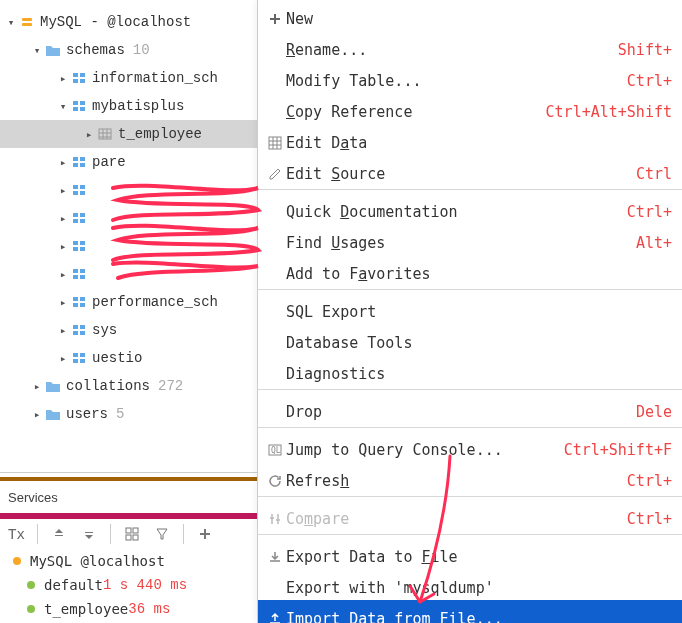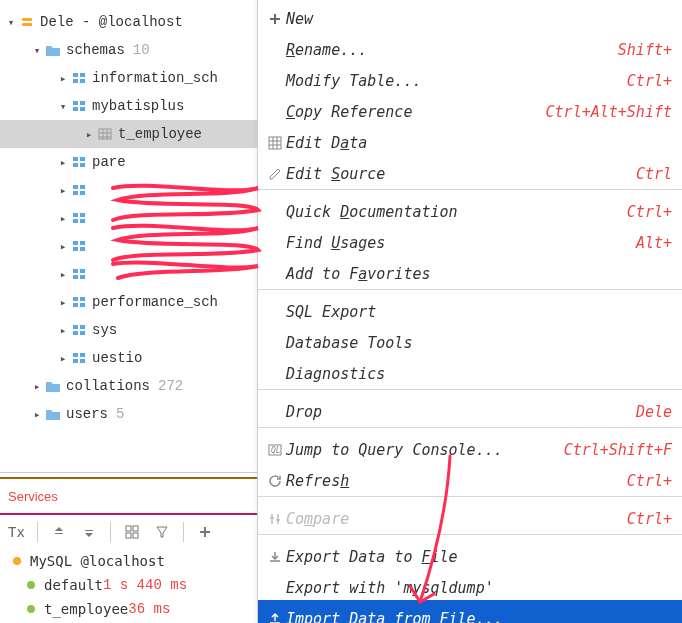--- a/index.html
+++ b/index.html
@@ -31,29 +31,29 @@
   text-align: center;
   color: #555;
   font-size: 11px;
   display: inline-block;
 }
 .icon { width: 18px; display:inline-flex; align-items:center; justify-content:center; margin-right: 4px; }
 .icon svg { display:block; }
 .count { color: #aaa; margin-left: 8px; }
 .divider-h { height:1px; background:#ccc; margin:4px 0; }
 .services-bar {
-  border-top: 2px solid #a16207;
+  border-top: 4px solid #a16207;
   display:flex; align-items:center;
   height: 36px; padding: 6px 8px;
   font-family: -apple-system, "Segoe UI", sans-serif;
   font-size: 13px;
-  color: #ef4444;
+  color: #404040;
 }
 .toolbar-row {
-  border-top: 2px solid #be185d;
+  border-top: 6px solid #be185d;
   display:flex; align-items:center; height:36px;
   padding-left: 8px; gap: 12px;
 }
 .tb-btn { width:18px; height:18px; display:inline-flex; align-items:center; justify-content:center; color:#666; }
 .tb-sep { width:1px; height:20px; background:#ccc; }
 .svc-line { display:flex; align-items:center; padding: 4px 8px; }
 .svc-text { font-family: Menlo, Consolas, monospace; }
 .svc-meta { color:#ef4444; }
 
 .context-menu {
@@ -65,21 +65,20 @@
   border-left: 1px solid #ccc;
   box-shadow: -2px 0 6px rgba(0,0,0,.05);
   height: 623px;
   font-family: Menlo, Consolas, monospace;
   font-size: 15px;
 }
 .menu-item {
   display:flex; align-items:center;
   height: 31px;
   padding: 6px 10px 0 6px;
-  font-style: italic;
 }
 .menu-item.disabled { color:#bbb; }
 .menu-item.hl { background:#1060d0; color:#fff; }
 .menu-icon { width:22px; display:inline-flex; justify-content:center; align-items:flex-start; }
 .menu-label { flex:1; }
 .menu-short { color:#ef4444; padding-left:20px; }
 .menu-sep { height:1px; background:#d8d8d8; margin:3px 0; }
 u { text-decoration: underline; }
 
 .annot {
@@ -95,21 +94,21 @@
 
   <div class="tree-row">
     <span class="indent" style="width:0px"></span>
     <span class="chev">▾</span>
     <span class="icon">
       <svg width="14" height="14">
           <rect x="2" y="3" width="10" height="3" fill="#F9A825" rx="1"></rect>
           <rect x="2" y="8" width="10" height="3" fill="#F9A825" rx="1"></rect>
         </svg>
     </span>
-    <span>Dele - @localhost</span>
+    <span>MySQL - @localhost</span>
   </div>
 
   <div class="tree-row">
     <span class="indent" style="width:26px"></span>
     <span class="chev">▾</span>
     <span class="icon">
       <svg width="14" height="12">
           <path d="M0 2 L5 2 L7 4 L14 4 L14 12 L0 12 Z" fill="#7DB8E8"></path>
         </svg>
     </span>

